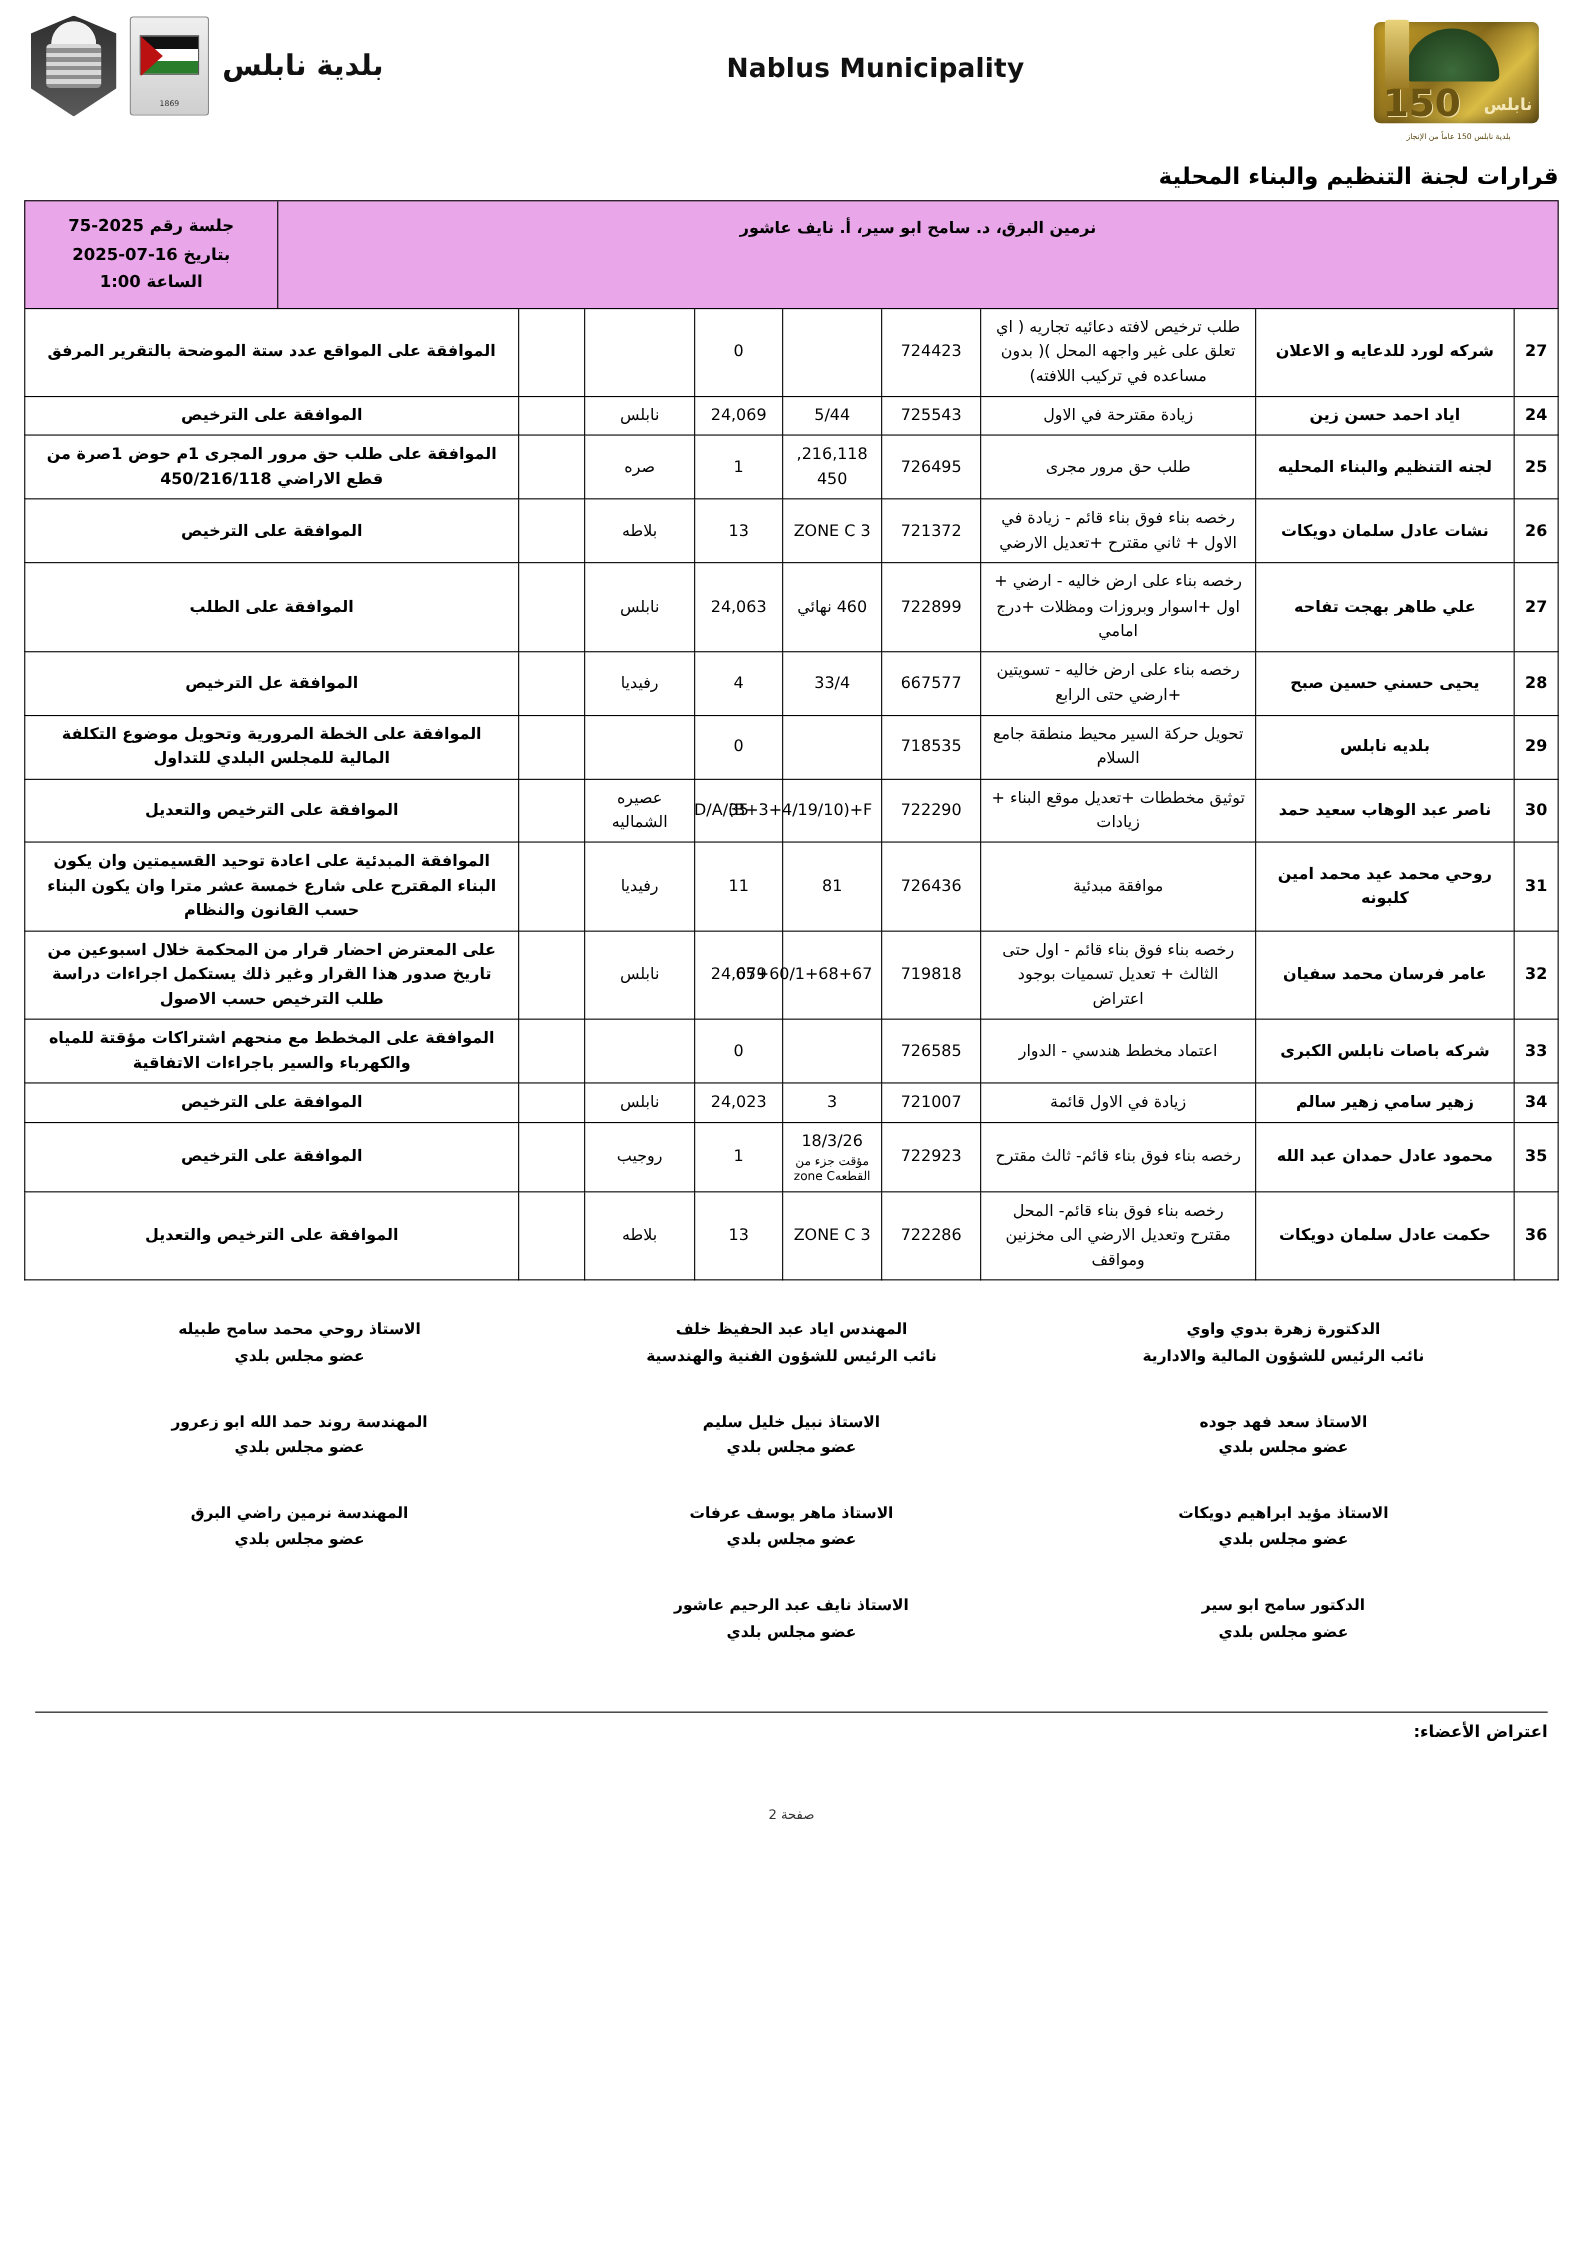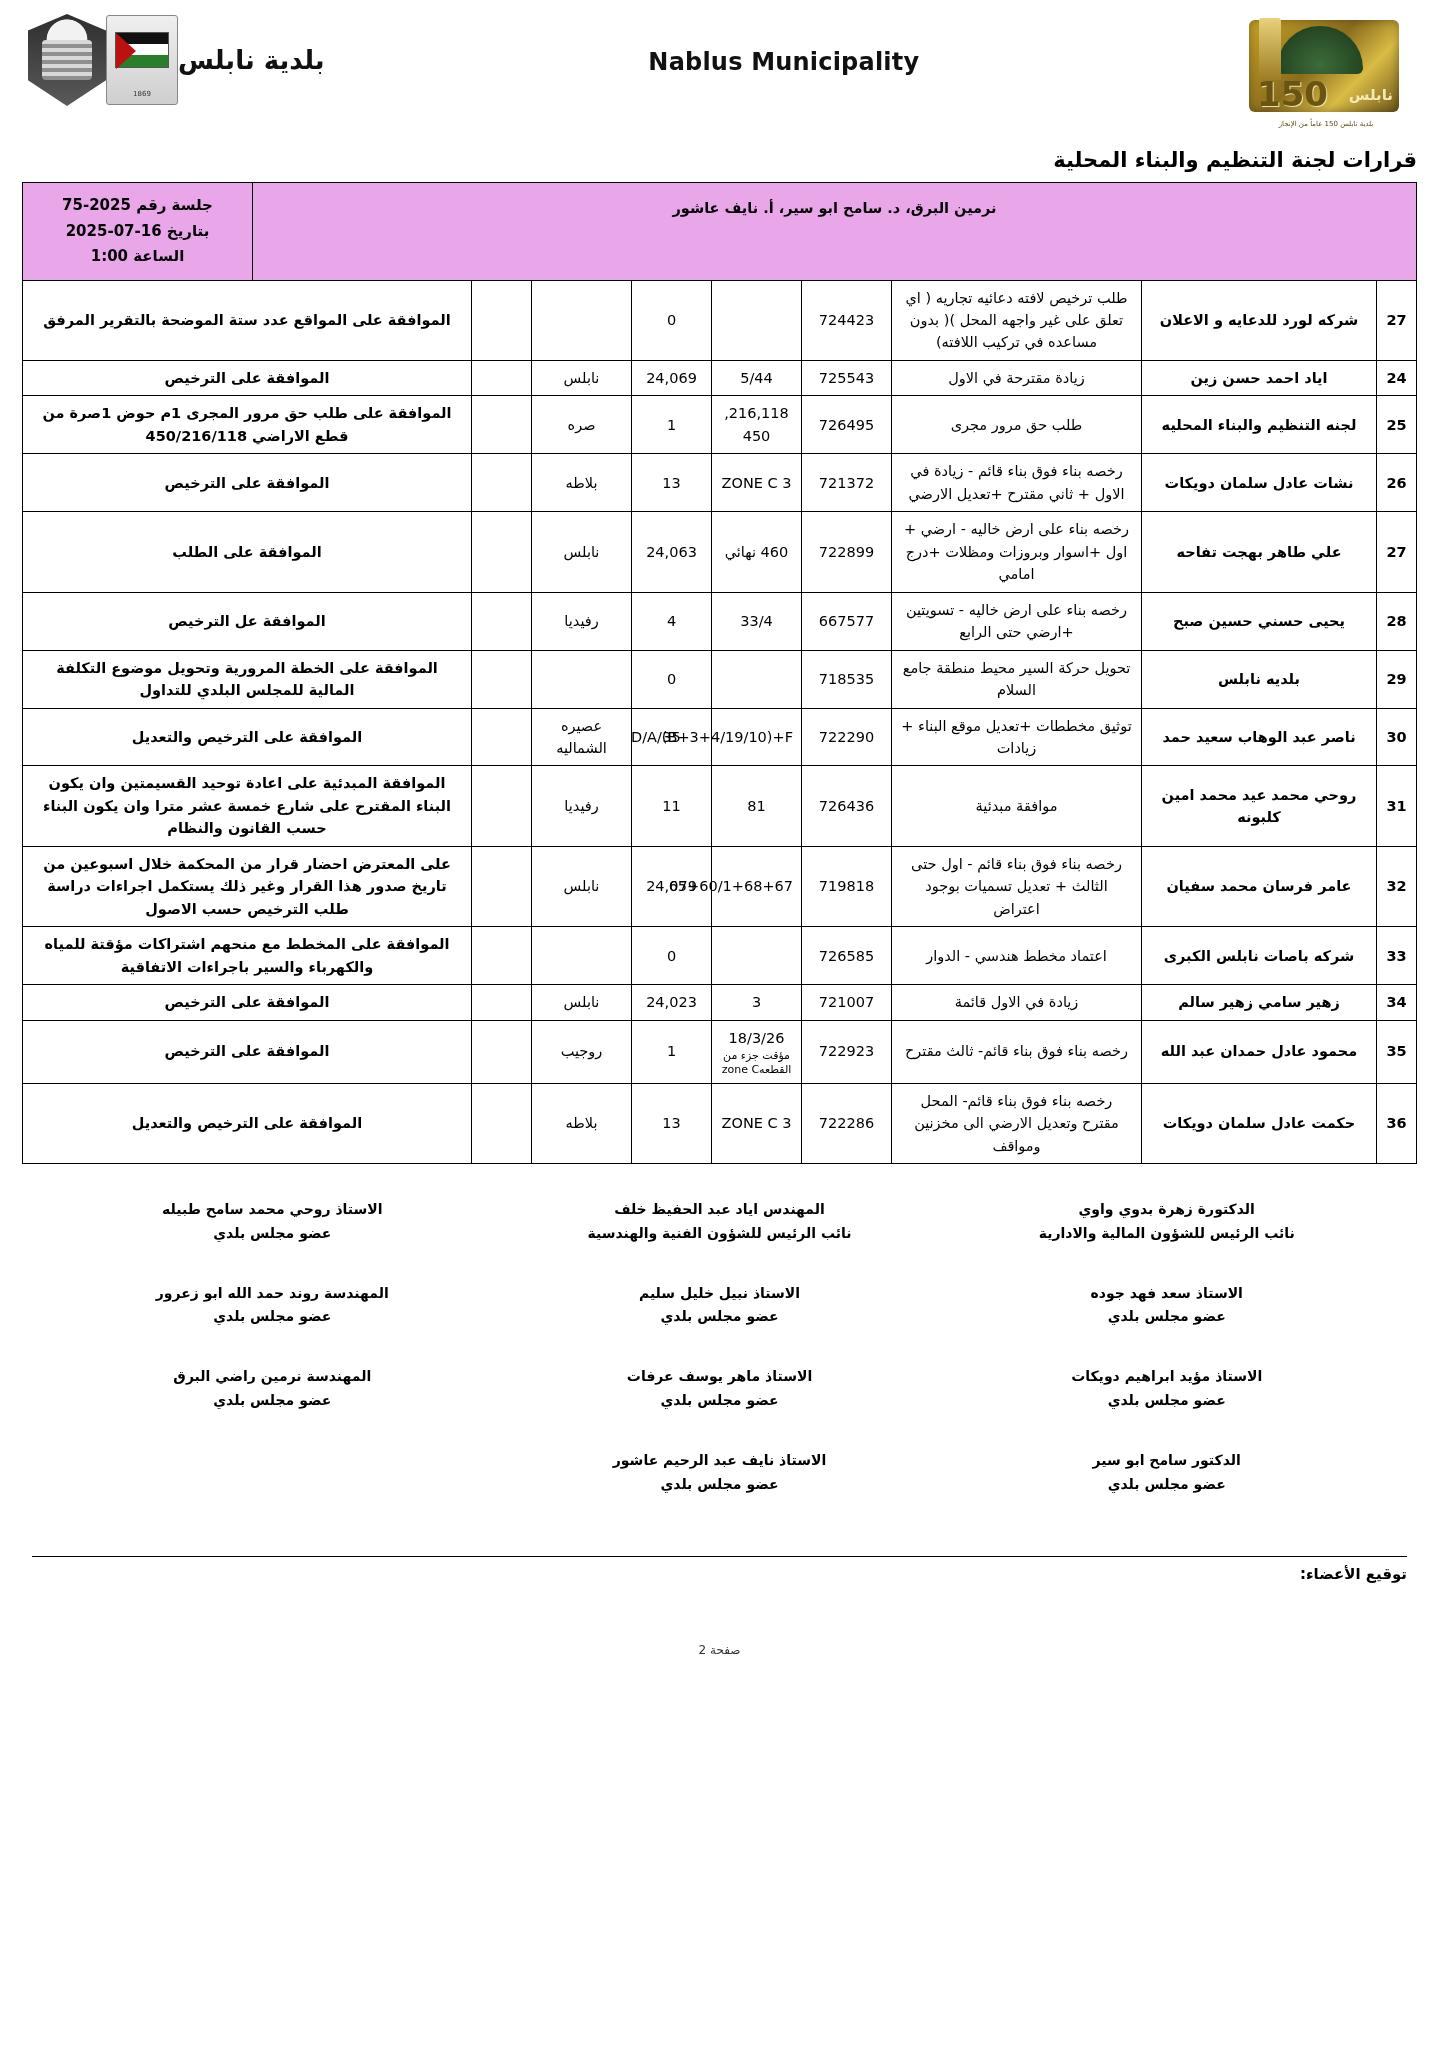--- a/index.html
+++ b/index.html
@@ -86,20 +86,21 @@
   }
   .muni-name-ar {
     font-size: 26px;
     font-weight: bold;
     color: #111;
   }
   .brand-row {
     display: flex;
     align-items: center;
     justify-content: flex-end;
+    gap: 12px;
   }
   .crest {
     width: 78px; height: 92px;
     background:
       radial-gradient(circle at 50% 28%, #f2f2f2 0 26%, rgba(0,0,0,0) 27%),
       linear-gradient(180deg,#2e2e2e, #5a5a5a);
     clip-path: polygon(50% 0%, 100% 18%, 100% 72%, 50% 100%, 0% 72%, 0% 18%);
     position: relative;
   }
   .crest:after{
@@ -516,18 +517,18 @@
         <div>الاستاذ  نايف عبد الرحيم عاشور</div>
         <div class="role">عضو مجلس بلدي</div>
       </div>
       <div class="sig-empty"></div>
     </div>
 
   </div>
 
   <div class="footer-sign">
     <div class="line"></div>
-    <div class="label">توقيع الأعضاء:</div>
+    <div class="label">اعتراض الأعضاء:</div>
   </div>
 
   <div class="page-number">صفحة 2</div>
 
 </div>
 
 </body></html>

